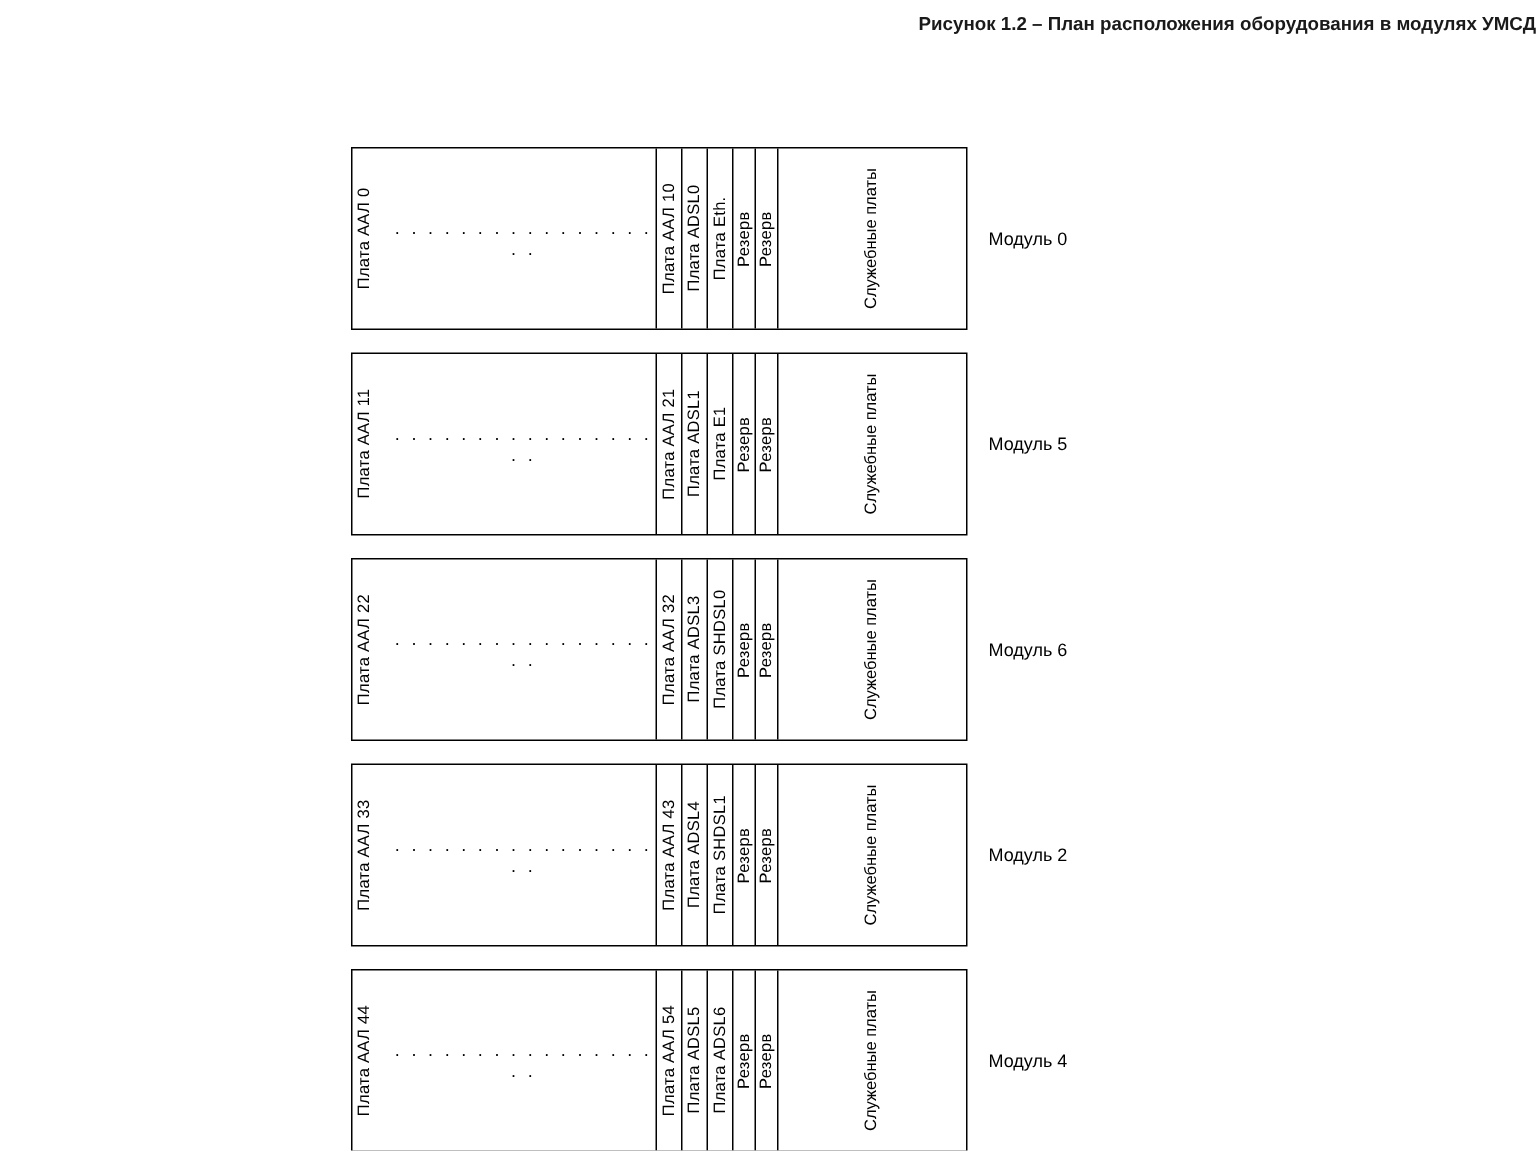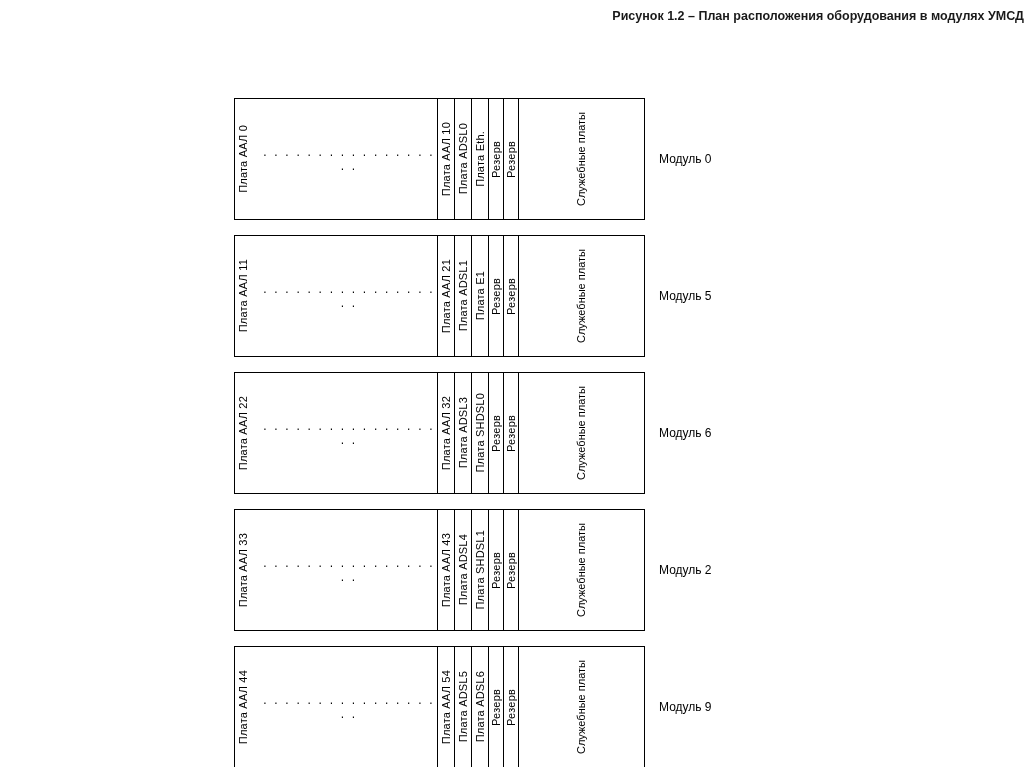--- a/index.html
+++ b/index.html
@@ -271,16 +271,16 @@
       <div class="cell cell-res">
         <span class="vlabel">Резерв</span>
       </div>
       <div class="cell cell-res">
         <span class="vlabel">Резерв</span>
       </div>
       <div class="cell cell-last">
         <span class="slabel">Служебные платы</span>
       </div>
     </div>
-    <div class="module-name">Модуль 9</div>
+    <div class="module-name">Модуль 4</div>
   </div>
 
 </div>
 
 </body></html>

